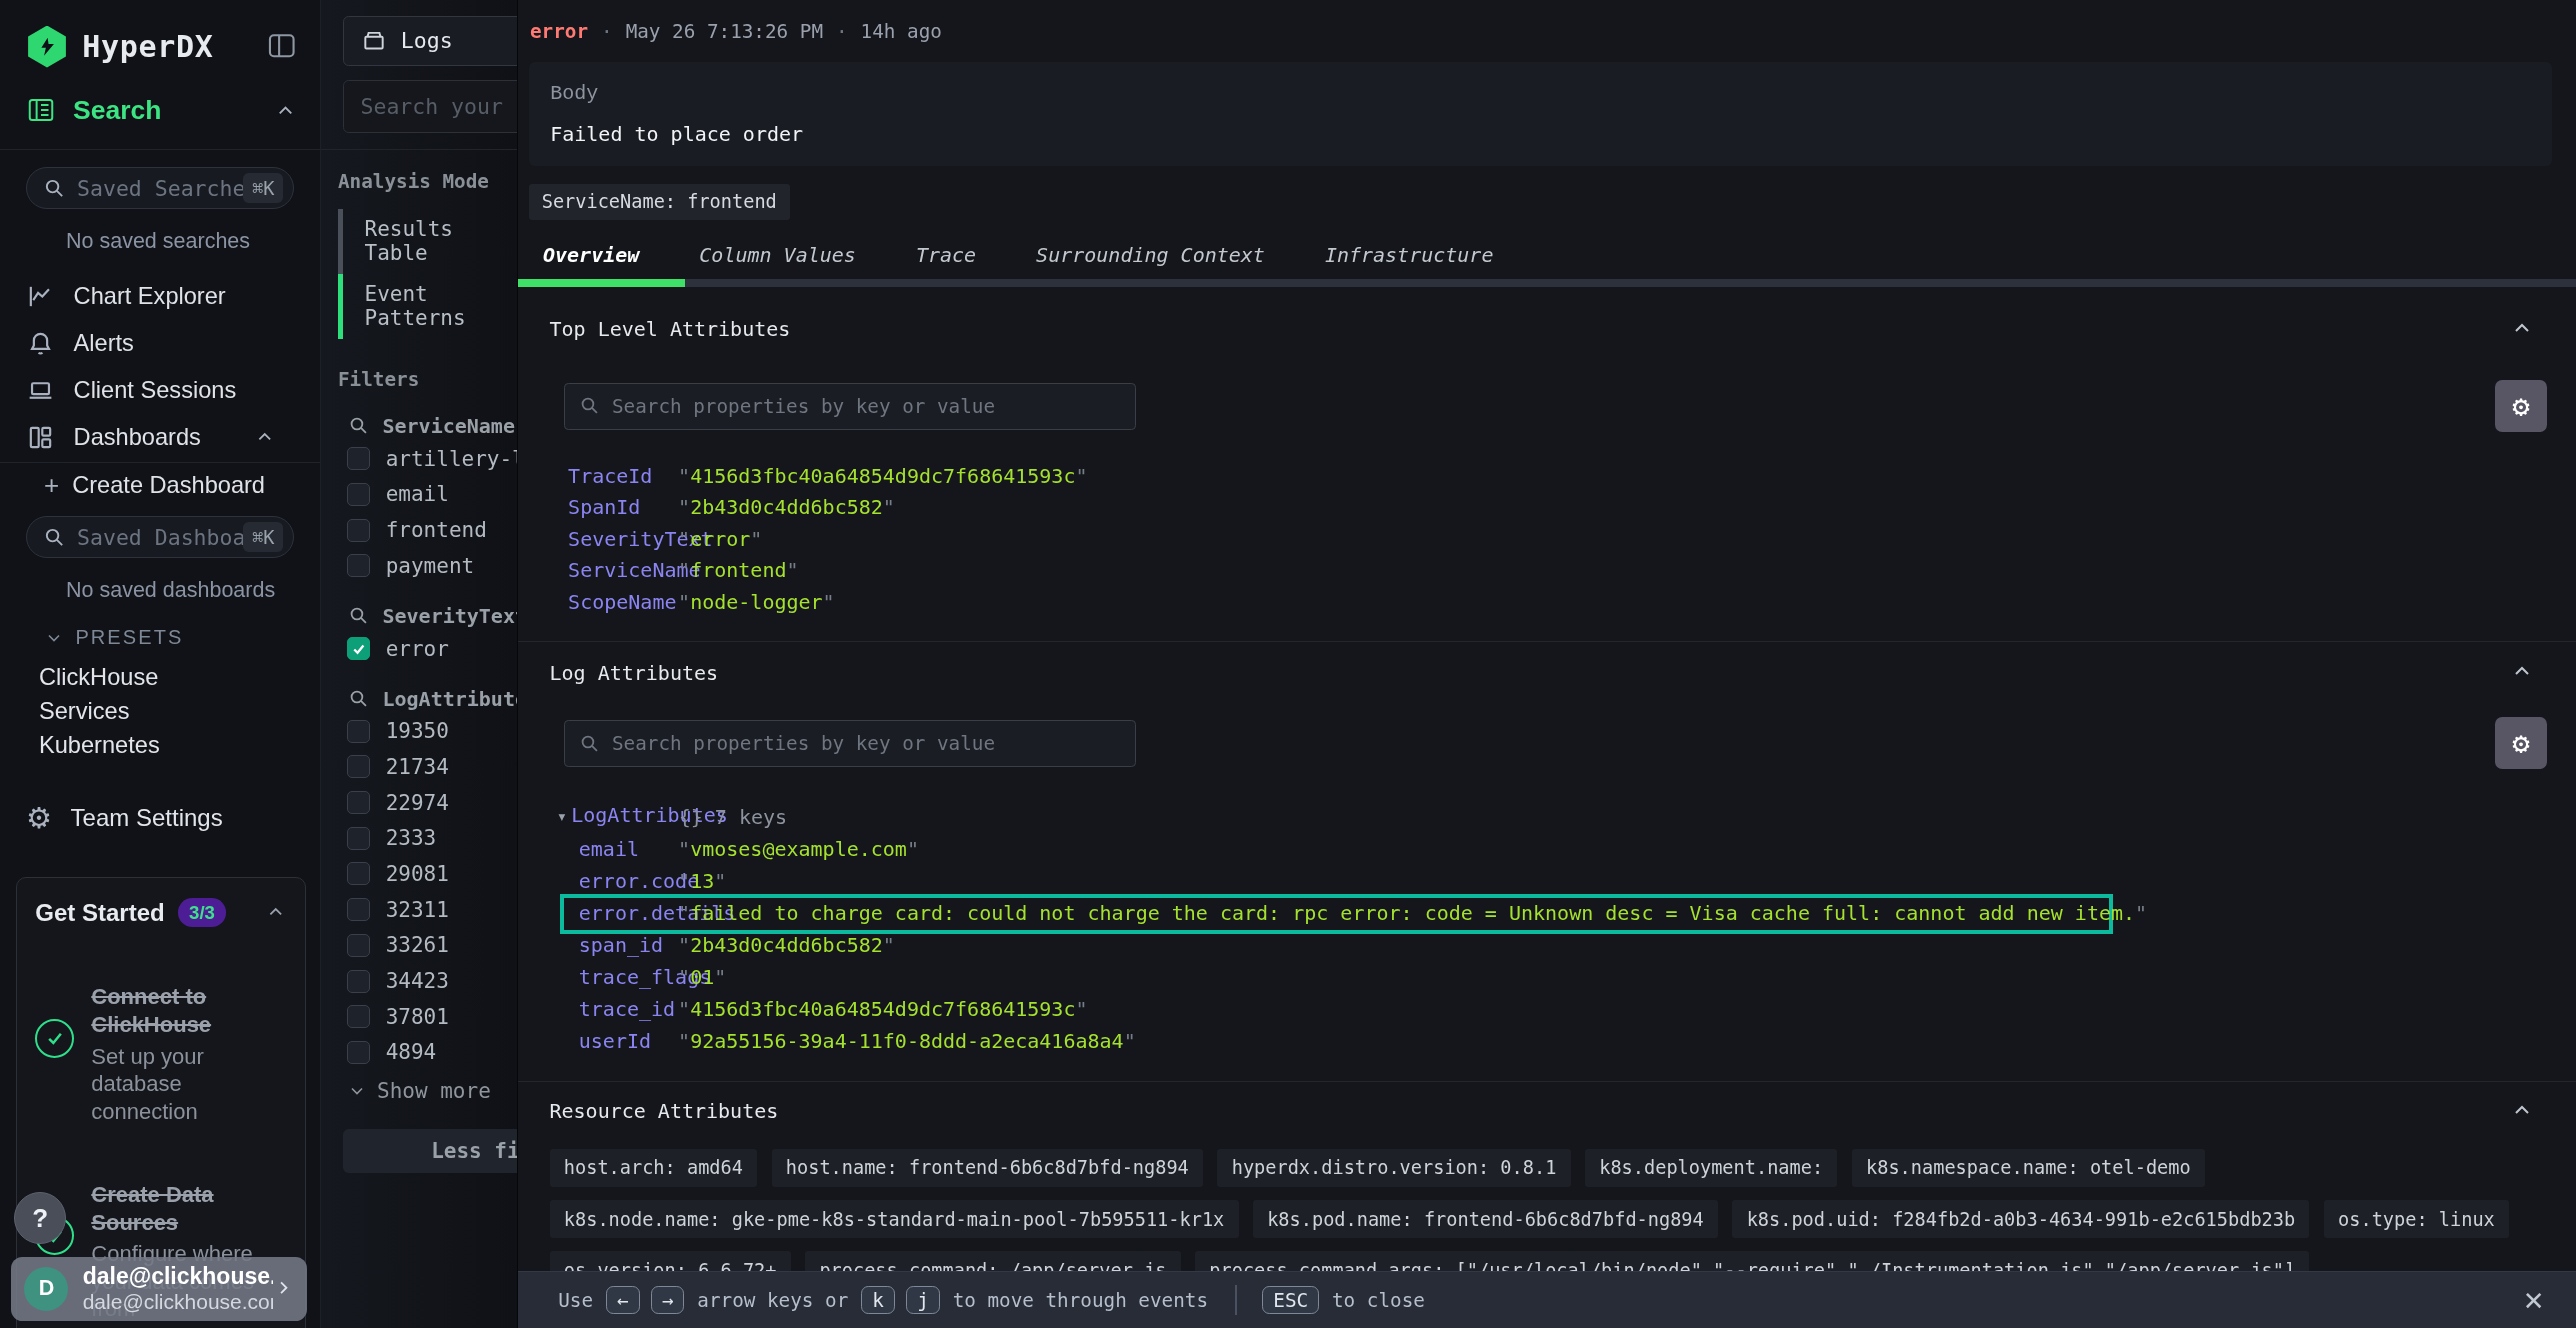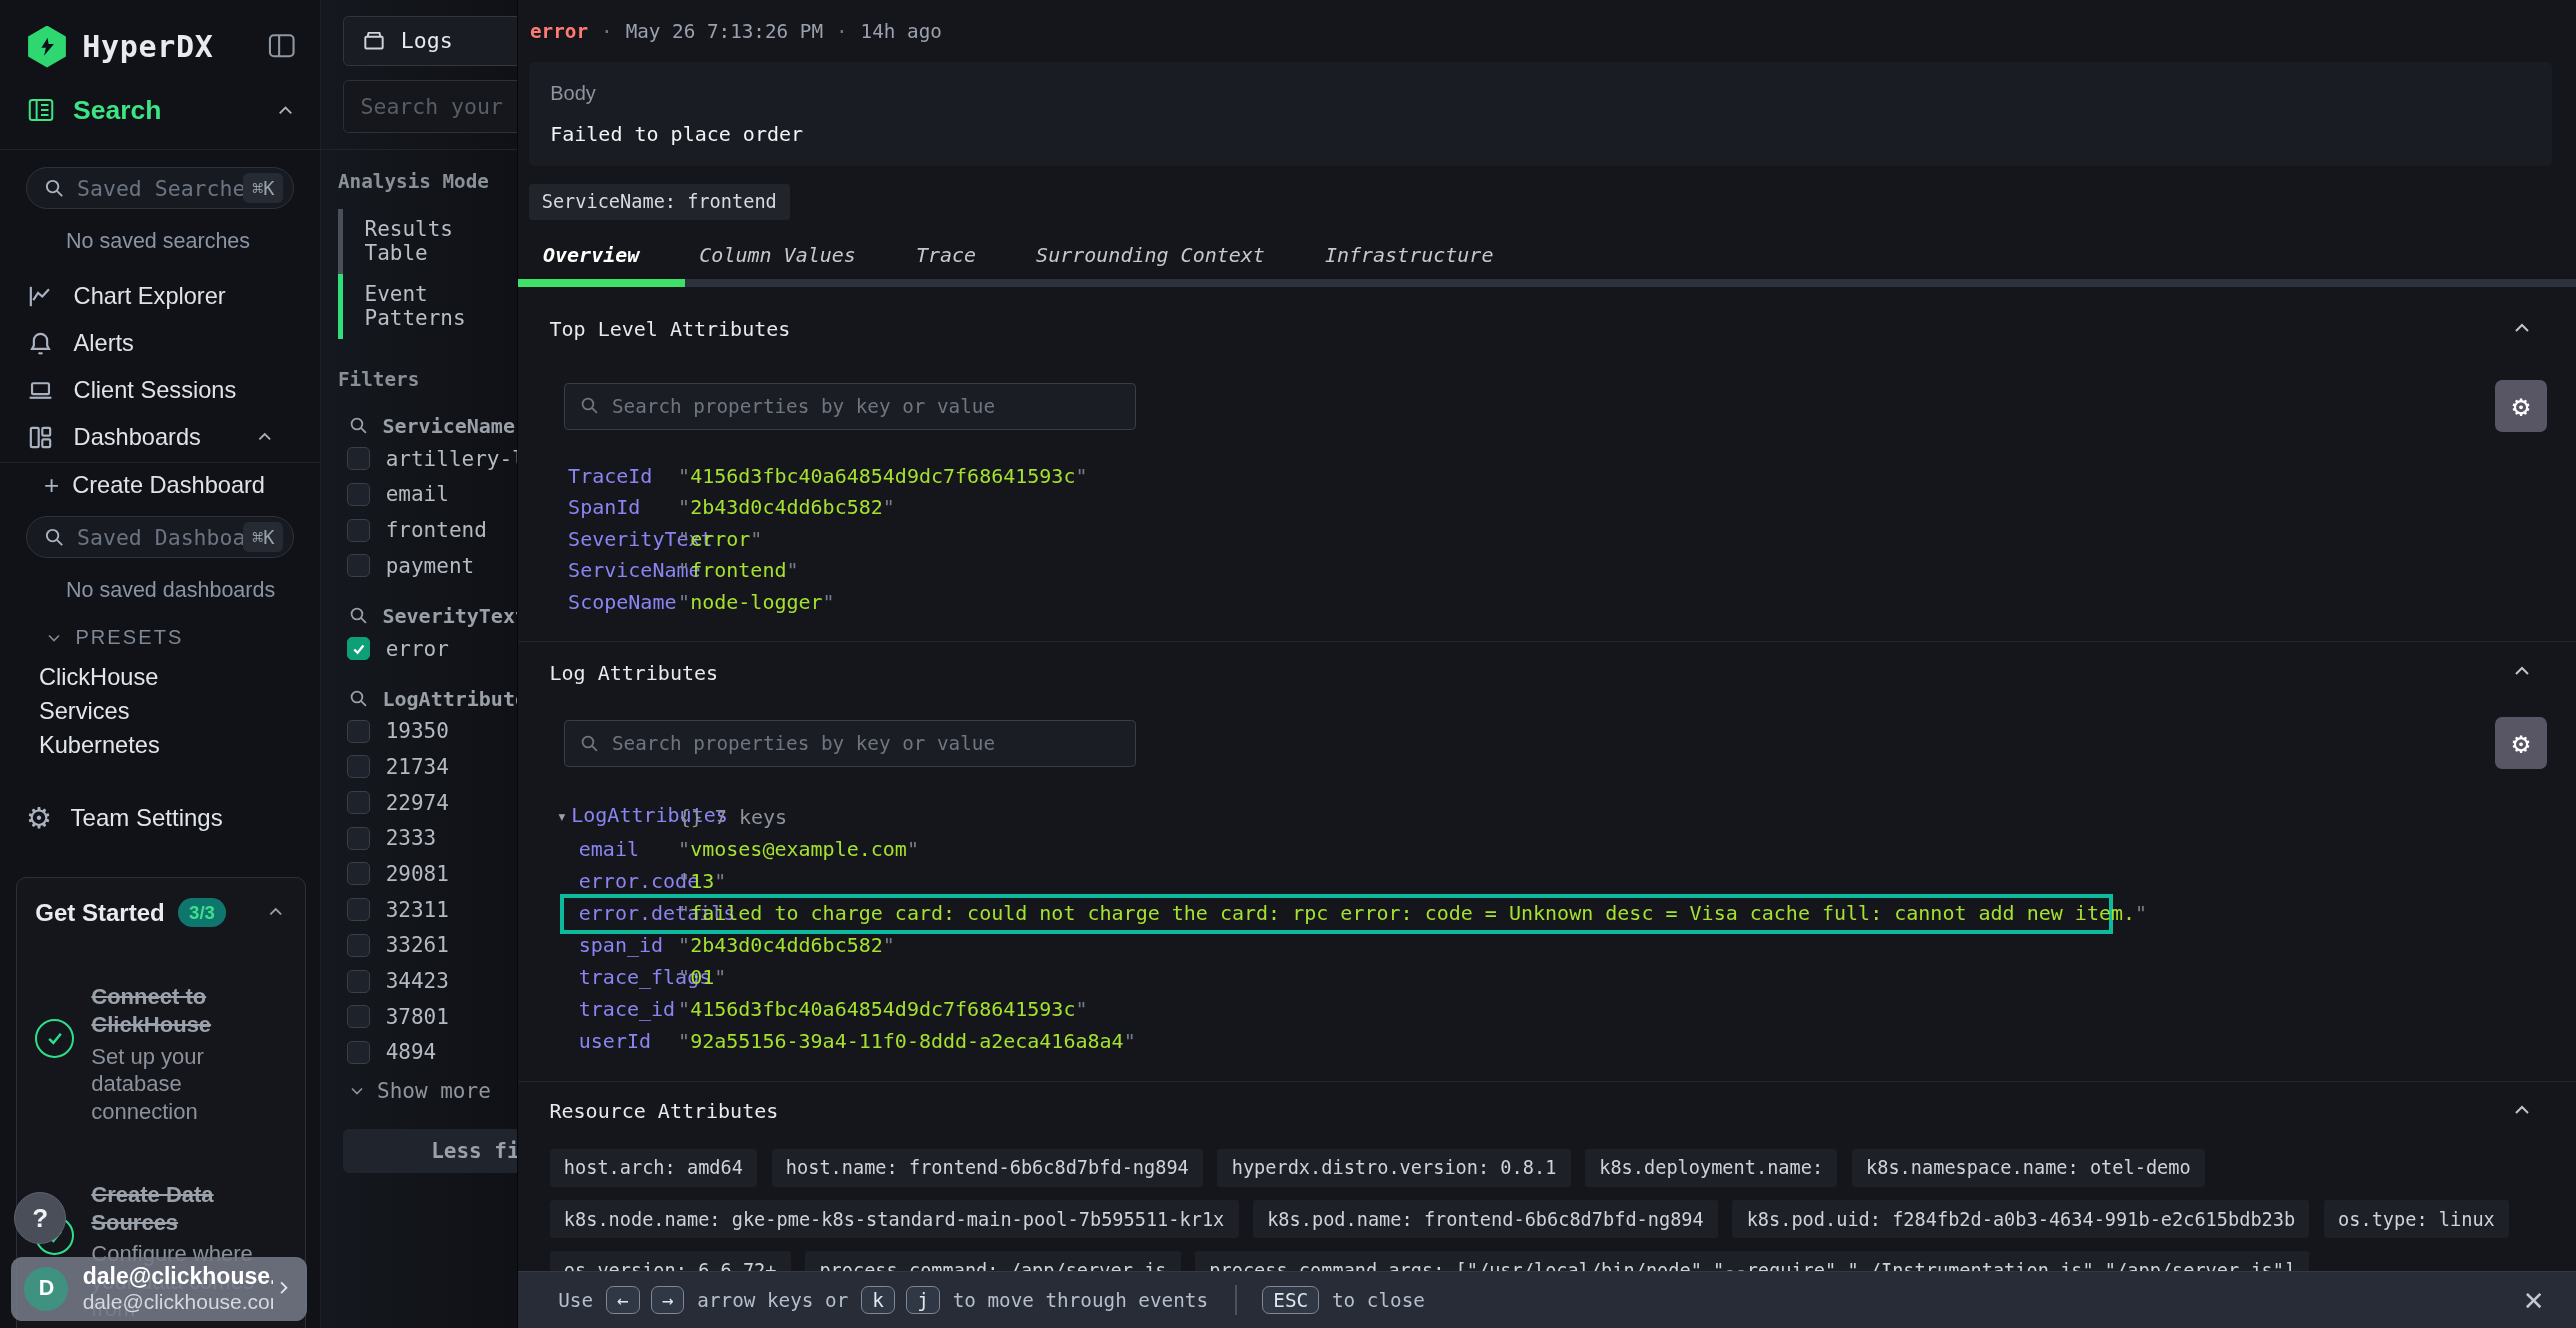--- a/index.html
+++ b/index.html
@@ -31,21 +31,21 @@
   .create-row { display:flex; align-items:center; height:46px; padding-left:44px; font-size:23.6px; color:#dfe3e9; }
   .plus { color:#aab2bf; font-size:26px; margin-right:13px; }
   .presets-row { display:flex; align-items:center; margin:23px 0 0 44px; color:#7e8896; font-size:20px; letter-spacing:2.1px; }
   .preset-item { padding-left:39px; height:34px; display:flex; align-items:center; font-size:23.6px; color:#e2e6ec; }
   .team-row { display:flex; align-items:center; margin-top:40px; padding-left:26px; height:31.5px; font-size:24px; color:#e2e6ec; }
   .team-row .sb-icon { margin-right:18.6px; }
 
   .gs-card { margin:43px 14.3px 0 15.7px; border:0.7px solid #2b3039; border-radius:10px; background:#14161c; padding:20px 18.6px; }
   .gs-head { display:flex; align-items:center; }
   .gs-title { font-size:24px; font-weight:bold; color:#e8ebf0; }
-  .gs-badge { margin-left:13px; background:#0f766e; color:#3fe08c; font-weight:bold; font-size:18.6px; border-radius:14.3px; padding:3.6px 11.4px; }
+  .gs-badge { margin-left:13px; background:#4c1d95; color:#3fe08c; font-weight:bold; font-size:18.6px; border-radius:14.3px; padding:3.6px 11.4px; }
   .gs-chevron { margin-left:auto; color:#98a0ac; }
   .gs-item { display:flex; align-items:center; margin-top:24px; }
   .gs-check { flex:0 0 39px; width:39px; height:39px; border:2.1px solid #2ee08a; border-radius:50%; display:flex; align-items:center; justify-content:center; color:#2ee08a; margin-right:17px; }
   .gs-texts { width:204px;margin-top:32px; }
   .gs-item-title { font-size:22px; font-weight:bold; color:#9aa1ab; text-decoration:line-through; line-height:1.25; }
   .gs-item-desc { font-size:22px; color:#8c929c; line-height:1.25; margin-top:4.3px; }
   .help-btn { position:absolute; left:14.3px; bottom:84px; width:52px; height:52px; border-radius:50%; background:#4a4e59; border:1.4px solid #5d6270; color:#eef1f5; font-size:26px; font-weight:bold; display:flex; align-items:center; justify-content:center; }
   .user-chip { position:absolute; left:11.4px; bottom:7.2px; width:296px; height:64px; background:rgba(116,121,134,0.88); border-radius:11.4px; display:flex; align-items:center; padding:0 13px; }
   .avatar { width:44px; height:44px; border-radius:50%; background:#3f9180; color:#fff; font-weight:bold; font-size:21.5px; display:flex; align-items:center; justify-content:center; }
   .user-texts { margin-left:14.3px; flex:1; overflow:hidden; }
@@ -73,21 +73,21 @@
   .show-more { display:flex; align-items:center; margin:11.4px 0 0 26px; color:#8f959d; font-size:21px; }
   .show-more span { margin-left:10px; }
   .less-btn { margin:26px 0 0 21.5px; width:329px; height:44px; border-radius:5.7px; background:#20242c; display:flex; align-items:center; justify-content:center; color:#9aa1a9; font-size:21px; font-weight:bold; white-space:nowrap; }
 
   
   .detail { position:absolute; left:517px; top:0; width:2059px; height:1328px; background:#14161c; border-left:0.7px solid #05070a; overflow:hidden; font-family:"DejaVu Sans Mono", monospace; }
   .d-header { display:flex; align-items:center; padding:20px 0 0 12px; font-size:19.3px; color:#9aa1ad; gap:13px; }
   .sev-error { color:#ff7a72; font-weight:bold; }
   .dot { color:#6e7683; }
   .body-card { margin:18.6px 24px 0 10.7px; background:#191c23; border-radius:5.7px; padding:20px 21.5px; }
-  .body-label { font-family:Liberation Sans, sans-serif; color:#8e95a0; font-size:20px; }
+  .body-label { font-family:Liberation Mono, monospace; color:#8e95a0; font-size:20px; }
   .body-value { color:#f2f4f7; font-size:20px; margin-top:17px; }
   .svc-chip { display:inline-block; margin:18.6px 0 0 10.7px; background:#21242b; border-radius:2.9px; padding:7.2px 13px; font-size:18.6px; color:#d7dbe1; }
   .tabs { display:flex; gap:60px; padding-left:25px; margin-top:23px; font-size:20px; color:#c3c8cf; }
   .tab { padding-bottom:4.3px;font-style:italic; }
   .tab.active { color:#ffffff; font-weight:bold; }
   .tab-track { position:relative; margin-top:8.6px; height:7.2px; background:#2c313c; }
   .tab-ind { position:absolute; left:0; top:0; width:167px; height:7.2px; background:#3fe068; }
 
   .section { padding-left:31.5px; }
   .sec-title-row { display:flex; align-items:center; margin-top:29px; padding-right:42px; }

